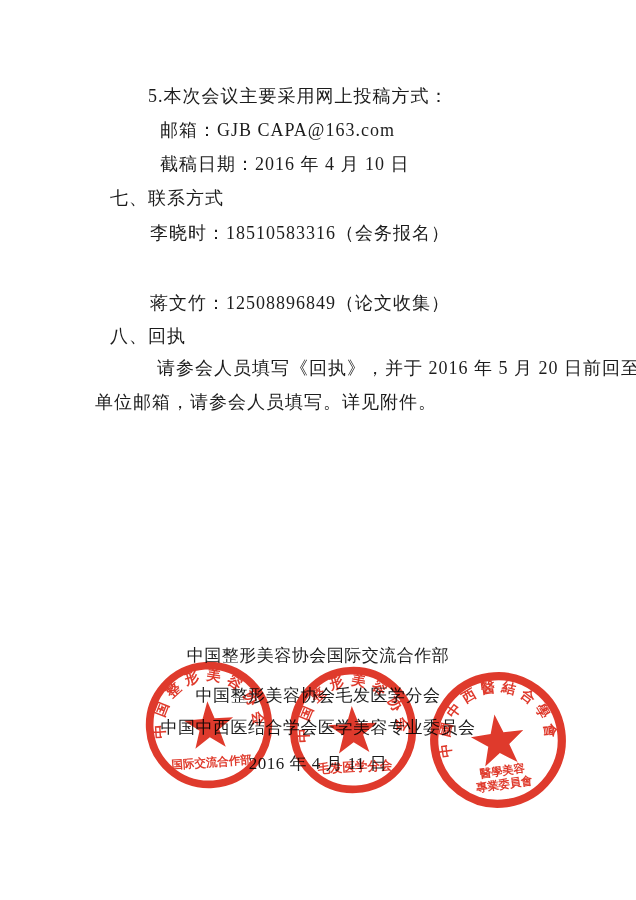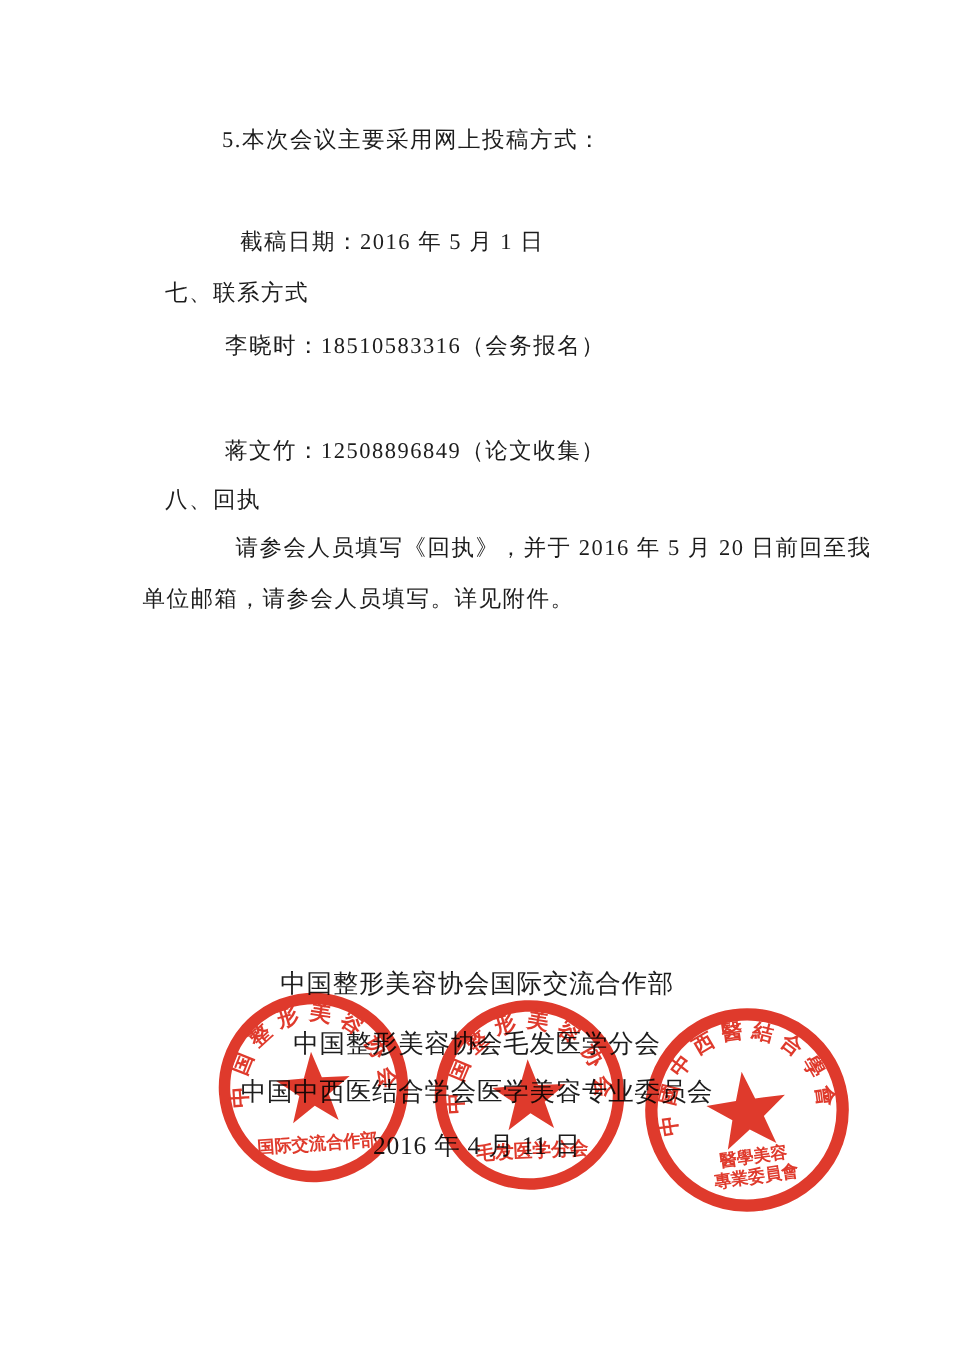--- a/index.html
+++ b/index.html
@@ -7,21 +7,21 @@
     position:relative;
     width:636px;height:900px;
     margin:0 auto;
     background:#ffffff;
     font-family:"Liberation Serif","DejaVu Serif",serif;
     color:#1c1c1c;
     overflow:hidden;
   }
   .line{
     position:absolute;
-    font-size:15px;
+    font-size:18px;
     letter-spacing:1px;
     white-space:nowrap;
   }
   .heading{font-weight:normal;}
   .sig{
     position:absolute;
     left:138px;width:360px;
     text-align:center;
     font-size:17px;
     letter-spacing:.5px;
@@ -39,21 +39,22 @@
   .seal-3{left:426px;top:668px;transform:rotate(-8deg);}
   .seal-arc-text{font-family:"Liberation Serif","DejaVu Serif",serif;font-weight:bold;fill:currentColor;}
   .seal-bottom-text{font-family:"Liberation Serif","DejaVu Serif",serif;font-weight:bold;fill:currentColor;}
 </style>
 </head>
 <body>
 
 <div class="page">
 
   <div class="line" style="left:148px;top:84px">5.本次会议主要采用网上投稿方式：</div>
-  <div class="line" style="left:160px;top:152px">截稿日期：2016 年 5 月 1 日</div>
+  <div class="line" style="left:160px;top:118px">邮箱：GJB CAPA@163.com</div>
+  <div class="line" style="left:160px;top:152px">截稿日期：2016 年 4 月 10 日</div>
 
   <div class="line heading" style="left:110px;top:186px">七、联系方式</div>
 
   <div class="line" style="left:150px;top:221px">李晓时：18510583316（会务报名）</div>
   <div class="line" style="left:150px;top:291px">蒋文竹：12508896849（论文收集）</div>
 
   <div class="line heading" style="left:110px;top:324px">八、回执</div>
 
   <div class="line" style="left:157px;top:356px">请参会人员填写《回执》，并于 2016 年 5 月 20 日前回至我</div>
   <div class="line" style="left:95px;top:390px">单位邮箱，请参会人员填写。详见附件。</div>

